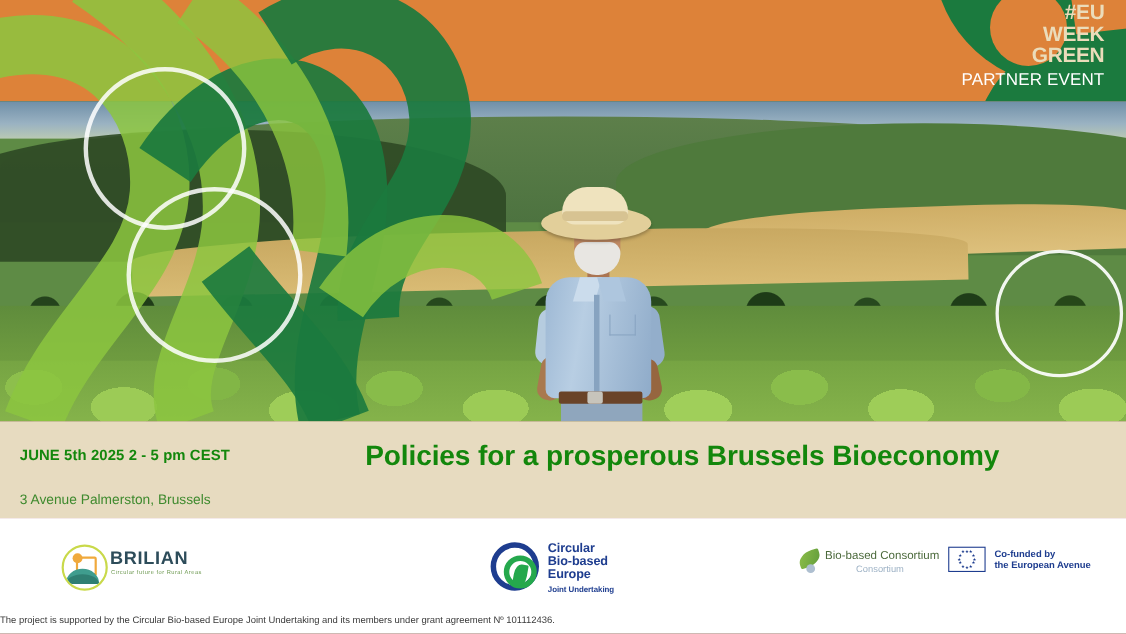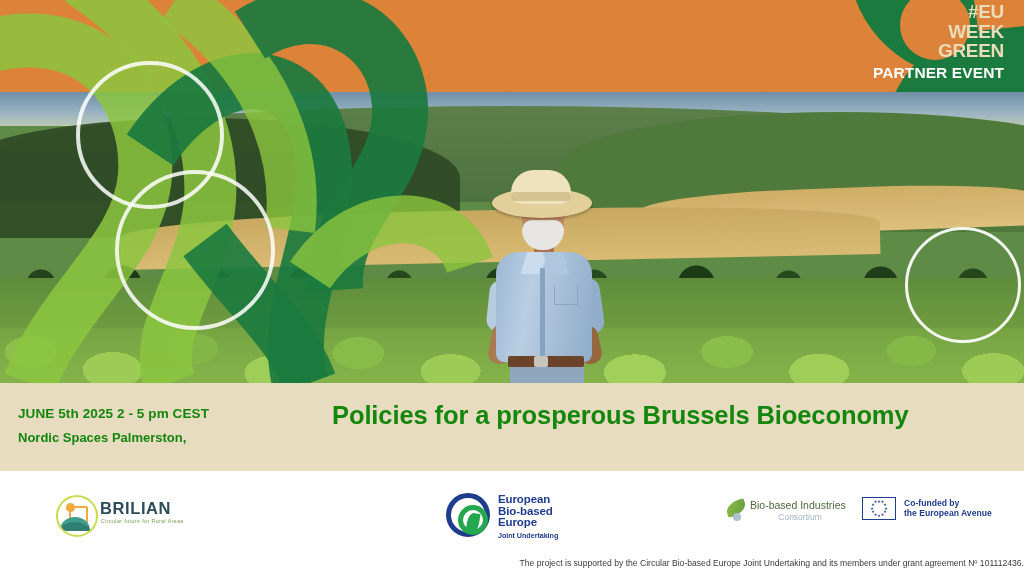--- a/index.html
+++ b/index.html
@@ -426,36 +426,36 @@
     transform: translate(-50%,-50%);
   }
   .eufund-txt {
     position: absolute; left: 42px; top: 3px;
     font-size: 8.6px; font-weight: bold; color: #1e3d8f;
     line-height: 10.4px; white-space: nowrap;
   }
 
   .disclaimer {
     position: absolute; left: 0; top: 87px;
-    width: 1024px; text-align: right;
+    width: 1024px; text-align: left;
     font-size: 8.6px; color: #3a3a3a;
   }
 
   
   .gw-lockup { position: absolute; left: 856px; top: 2px; width: 168px; height: 90px; }
   .gw-line {
     display: block; text-align: right;
     color: #EBDCBA; font-weight: bold;
     font-size: 19px; line-height: 19.5px;
     letter-spacing: -0.3px;
     padding-right: 20px;
   }
   .gw-partner {
     position: absolute; right: 20px; top: 62px;
-    color: #ffffff; font-weight: bold; font-size: 15.5px;
+    color: #ffffff; font-weight: normal; font-size: 15.5px;
     letter-spacing: .1px; white-space: nowrap;
   }
 </style>
 </head>
 <body>
 
 <div id="banner">
 
   <div class="orange-bar">
     <div class="swoosh-a"></div>
@@ -521,21 +521,21 @@
       <path d="M 250 35 C 320 -10, 395 30, 400 105 C 404 180, 330 215, 335 290" fill="none" stroke="#1B7A3E" stroke-opacity="0.92" stroke-width="56"></path>
       <path d="M 310 275 C 360 200, 450 205, 470 265" fill="none" stroke="#8CC63F" stroke-opacity="0.8" stroke-width="48"></path>
       <path d="M 205 240 C 250 300, 290 330, 310 383" fill="none" stroke="#1B7A3E" stroke-opacity="0.9" stroke-width="54"></path>
       <circle cx="150" cy="135" r="72" fill="none" stroke="#FFFFFF" stroke-opacity="0.85" stroke-width="4"></circle>
       <circle cx="195" cy="250" r="78" fill="none" stroke="#FFFFFF" stroke-opacity="0.85" stroke-width="4"></circle>
     </g>
   </svg>
 
   <div class="beige-band">
     <div class="ev-date">JUNE 5th 2025   2 - 5 pm CEST</div>
-    <div class="ev-venue">Nordic Spaces Palmerston,</div>
+    <div class="ev-address">3 Avenue Palmerston, Brussels</div>
     <div class="main-title">Policies for a prosperous Brussels Bioeconomy</div>
   </div>
 
   <div class="footer">
     <div class="logos">
 
       <div class="brilian">
         <div class="brilian-mark">
           <div class="bm-sun"></div>
           <div class="bm-house"></div>
@@ -545,31 +545,31 @@
         <div class="brilian-name">BRILIAN</div>
         <div class="brilian-tag">Circular future for Rural Areas</div>
       </div>
 
       <div class="cbe">
         <div class="cbe-mark">
           <div class="cbe-mark-inner"></div>
           <div class="cbe-leaf"></div>
         </div>
         <div class="cbe-txt">
-          <div>European</div>
+          <div>Circular</div>
           <div>Bio-based</div>
           <div>Europe</div>
         </div>
         <div class="cbe-sub">Joint Undertaking</div>
       </div>
 
       <div class="bic">
         <div class="bic-leaf"></div>
         <div class="bic-dot"></div>
-        <div class="bic-t1">Bio-based Industries</div>
+        <div class="bic-t1">Bio-based Consortium</div>
         <div class="bic-t2">Consortium</div>
       </div>
 
       <div class="eufund">
         <div class="eufund-flag">
             <span class="s" style="left: 16px; top: 3.5px;">★</span>
             <span class="s" style="left: 19.5px; top: 4.43782px;">★</span>
             <span class="s" style="left: 22.0622px; top: 7px;">★</span>
             <span class="s" style="left: 23px; top: 10.5px;">★</span>
             <span class="s" style="left: 22.0622px; top: 14px;">★</span>

